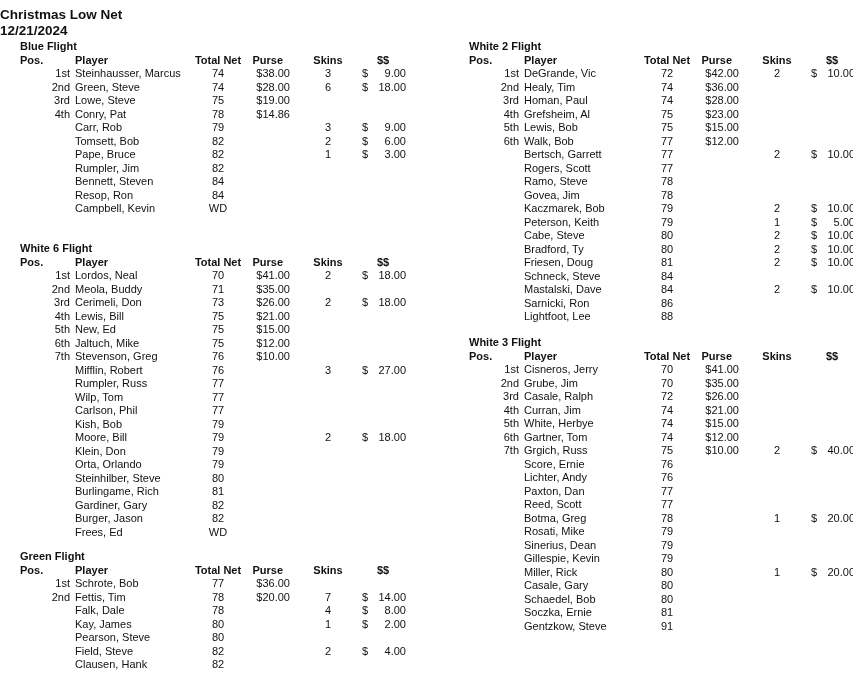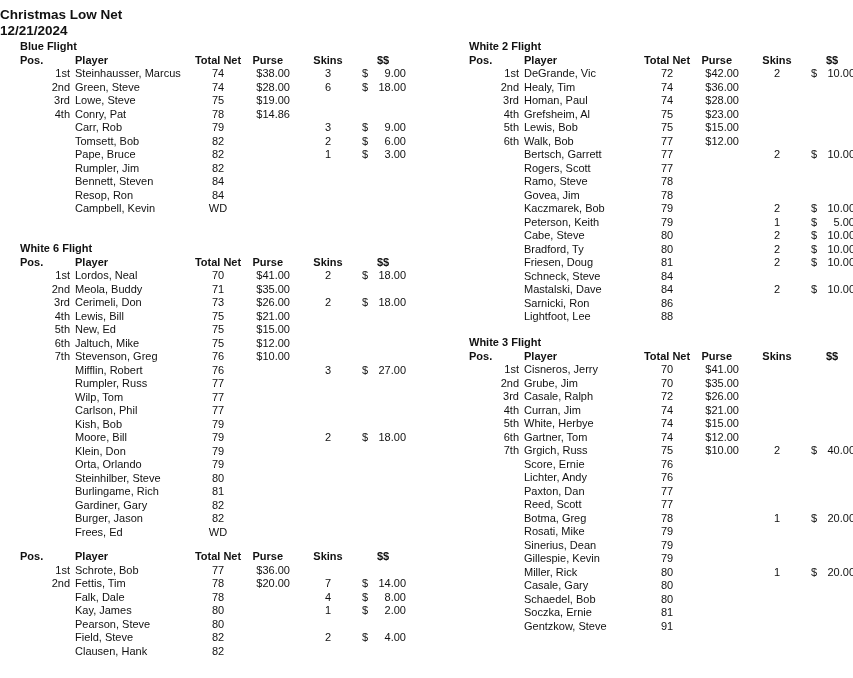--- a/index.html
+++ b/index.html
@@ -326,20 +326,21 @@
       <span class="c-pos"></span>
       <span class="c-player">Frees, Ed</span>
       <span class="c-net">WD</span>
       <span class="c-purse"></span>
       <span class="c-skins"></span>
       <span class="c-dollar"></span>
       <span class="c-amt"></span>
     </div>
   </div>
 <div class="flight" id="flight-2" style="left:20px; top:550px; width:400px;">
+    <div class="flight-name">Green Flight</div>
     <div class="row hdr">
       <span class="c-pos-hdr">Pos.</span>
       <span class="c-player">Player</span>
       <span class="c-net">Total Net</span>
       <span class="c-purse-hdr">Purse</span>
       <span class="c-skins">Skins</span>
       <span class="c-amt-hdr">$$</span>
     </div>
     <div class="row">
       <span class="c-pos">1st</span>

